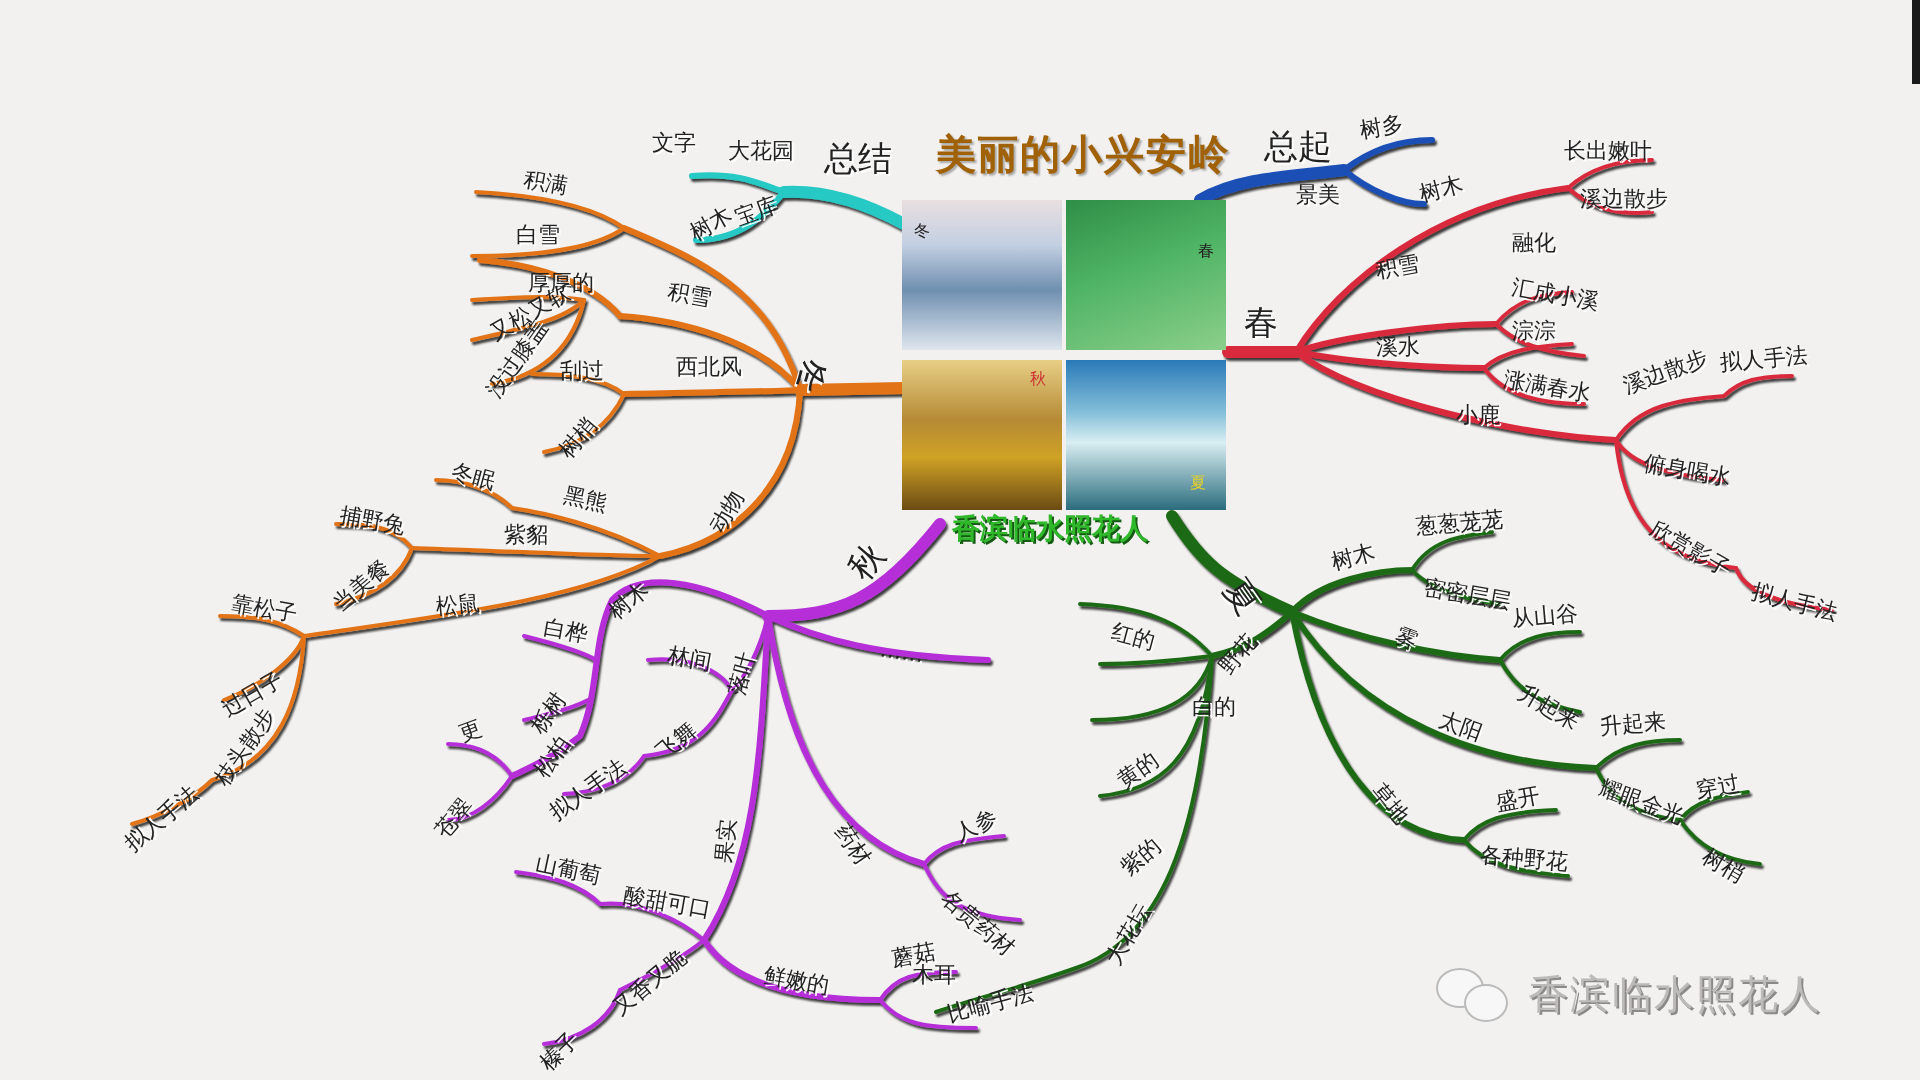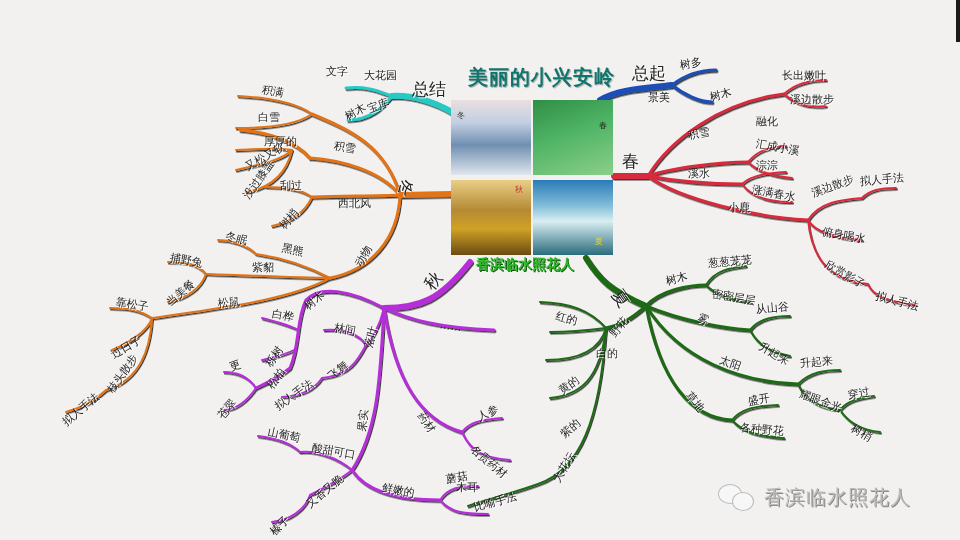--- a/index.html
+++ b/index.html
@@ -12,21 +12,21 @@
   #map { position: absolute; left: 0; top: 0; width: 960px; height: 540px; }
   .lbl {
     position: absolute; white-space: nowrap;
     font-size: 11px; color: #222;
     text-shadow: 1px 1px 0 #fff;
     transform-origin: left center;
   }
   .lbl.big { font-size: 17px; color: #222; }
   .title {
     position: absolute; left: 468px; top: 64px;
-    font-size: 20px; font-weight: bold; color: #0f766e;
+    font-size: 20px; font-weight: bold; color: #a16207;
     letter-spacing: 1px;
     text-shadow: 1px 1px 1px rgba(0,0,0,0.3);
   }
   .credit {
     position: absolute; left: 476px; top: 256px;
     font-size: 14px; font-weight: bold; color: #2fb82a;
     text-shadow: 1px 1px 0 #145a12;
   }
   .photo {
     position: absolute; width: 80px; height: 75px; overflow: hidden;
@@ -173,21 +173,21 @@
   <div class="photo p-autumn">
       <span class="cap" style="right:8px;top:4px;color:#c33">秋</span>
     </div>
   <div class="photo p-summer">
       <span class="cap" style="right:10px;bottom:8px;color:#e7d02a">夏</span>
     </div>
 
   <div class="title">美丽的小兴安岭</div>
   <div class="credit">香滨临水照花人</div>
 
-  <span class="lbl big" style="left:412px;top:78px">总结</span>
+  <span class="lbl big" style="left:412px;top:68px">总结</span>
   <span class="lbl big" style="left:632px;top:62px">总起</span>
   <span class="lbl big" style="left:622px;top:150px">春</span>
   <span class="lbl big" style="left:616px;top:280px;transform:rotate(55deg)">夏</span>
   <span class="lbl big" style="left:428px;top:276px;transform:rotate(-50deg)">秋</span>
   <span class="lbl big" style="left:404px;top:168px;transform:rotate(80deg)">冬</span>
 
   <span class="lbl" style="left:364px;top:68px">大花园</span>
   <span class="lbl" style="left:326px;top:64px">文字</span>
   <span class="lbl" style="left:368px;top:102px;transform:rotate(-20deg)">宝库</span>
   <span class="lbl" style="left:346px;top:110px;transform:rotate(-30deg)">树木</span>
@@ -255,21 +255,21 @@
   <span class="lbl" style="left:478px;top:410px;transform:rotate(-25deg)">人参</span>
   <span class="lbl" style="left:472px;top:440px;transform:rotate(40deg)">名贵药材</span>
   <span class="lbl" style="left:440px;top:318px;transform:rotate(8deg)">……</span>
 
   <span class="lbl" style="left:334px;top:138px;transform:rotate(10deg)">积雪</span>
   <span class="lbl" style="left:264px;top:134px">厚厚的</span>
   <span class="lbl" style="left:246px;top:160px;transform:rotate(-30deg)">又松又软</span>
   <span class="lbl" style="left:246px;top:190px;transform:rotate(-55deg)">没过膝盖</span>
   <span class="lbl" style="left:262px;top:82px;transform:rotate(10deg)">积满</span>
   <span class="lbl" style="left:258px;top:110px">白雪</span>
-  <span class="lbl" style="left:338px;top:196px">西北风</span>
+  <span class="lbl" style="left:338px;top:176px">西北风</span>
   <span class="lbl" style="left:280px;top:178px">刮过</span>
   <span class="lbl" style="left:282px;top:220px;transform:rotate(-50deg)">树梢</span>
   <span class="lbl" style="left:358px;top:258px;transform:rotate(-60deg)">动物</span>
   <span class="lbl" style="left:282px;top:240px;transform:rotate(12deg)">黑熊</span>
   <span class="lbl" style="left:226px;top:228px;transform:rotate(15deg)">冬眠</span>
   <span class="lbl" style="left:252px;top:260px">紫貂</span>
   <span class="lbl" style="left:170px;top:250px;transform:rotate(10deg)">捕野兔</span>
   <span class="lbl" style="left:168px;top:296px;transform:rotate(-40deg)">当美餐</span>
   <span class="lbl" style="left:218px;top:296px;transform:rotate(-5deg)">松鼠</span>
   <span class="lbl" style="left:116px;top:294px;transform:rotate(10deg)">靠松子</span>

